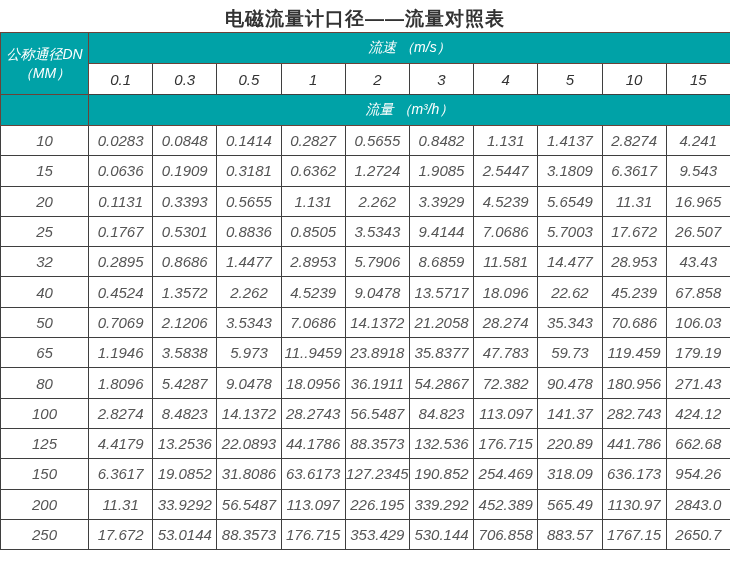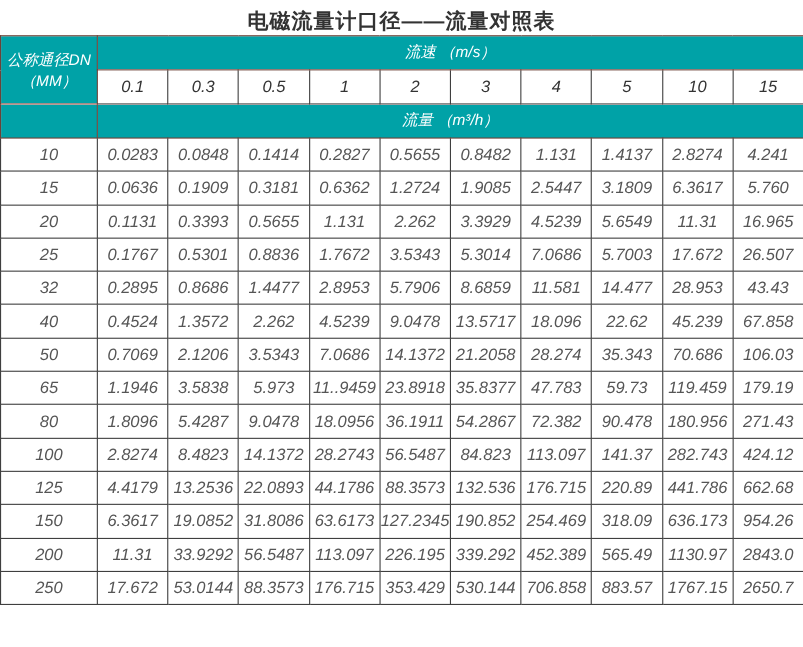--- a/index.html
+++ b/index.html
@@ -135,43 +135,43 @@
           <td class="dn">15</td>
           <td>0.0636</td>
           <td>0.1909</td>
           <td>0.3181</td>
           <td>0.6362</td>
           <td>1.2724</td>
           <td>1.9085</td>
           <td>2.5447</td>
           <td>3.1809</td>
           <td>6.3617</td>
-          <td>5.760</td>
+          <td>9.543</td>
         </tr>
         <tr>
           <td class="dn">20</td>
           <td>0.1131</td>
           <td>0.3393</td>
           <td>0.5655</td>
           <td>1.131</td>
           <td>2.262</td>
           <td>3.3929</td>
           <td>4.5239</td>
           <td>5.6549</td>
           <td>11.31</td>
           <td>16.965</td>
         </tr>
         <tr>
           <td class="dn">25</td>
           <td>0.1767</td>
           <td>0.5301</td>
           <td>0.8836</td>
-          <td>1.7672</td>
+          <td>0.8505</td>
           <td>3.5343</td>
-          <td>5.3014</td>
+          <td>9.4144</td>
           <td>7.0686</td>
           <td>5.7003</td>
           <td>17.672</td>
           <td>26.507</td>
         </tr>
         <tr>
           <td class="dn">32</td>
           <td>0.2895</td>
           <td>0.8686</td>
           <td>1.4477</td>

